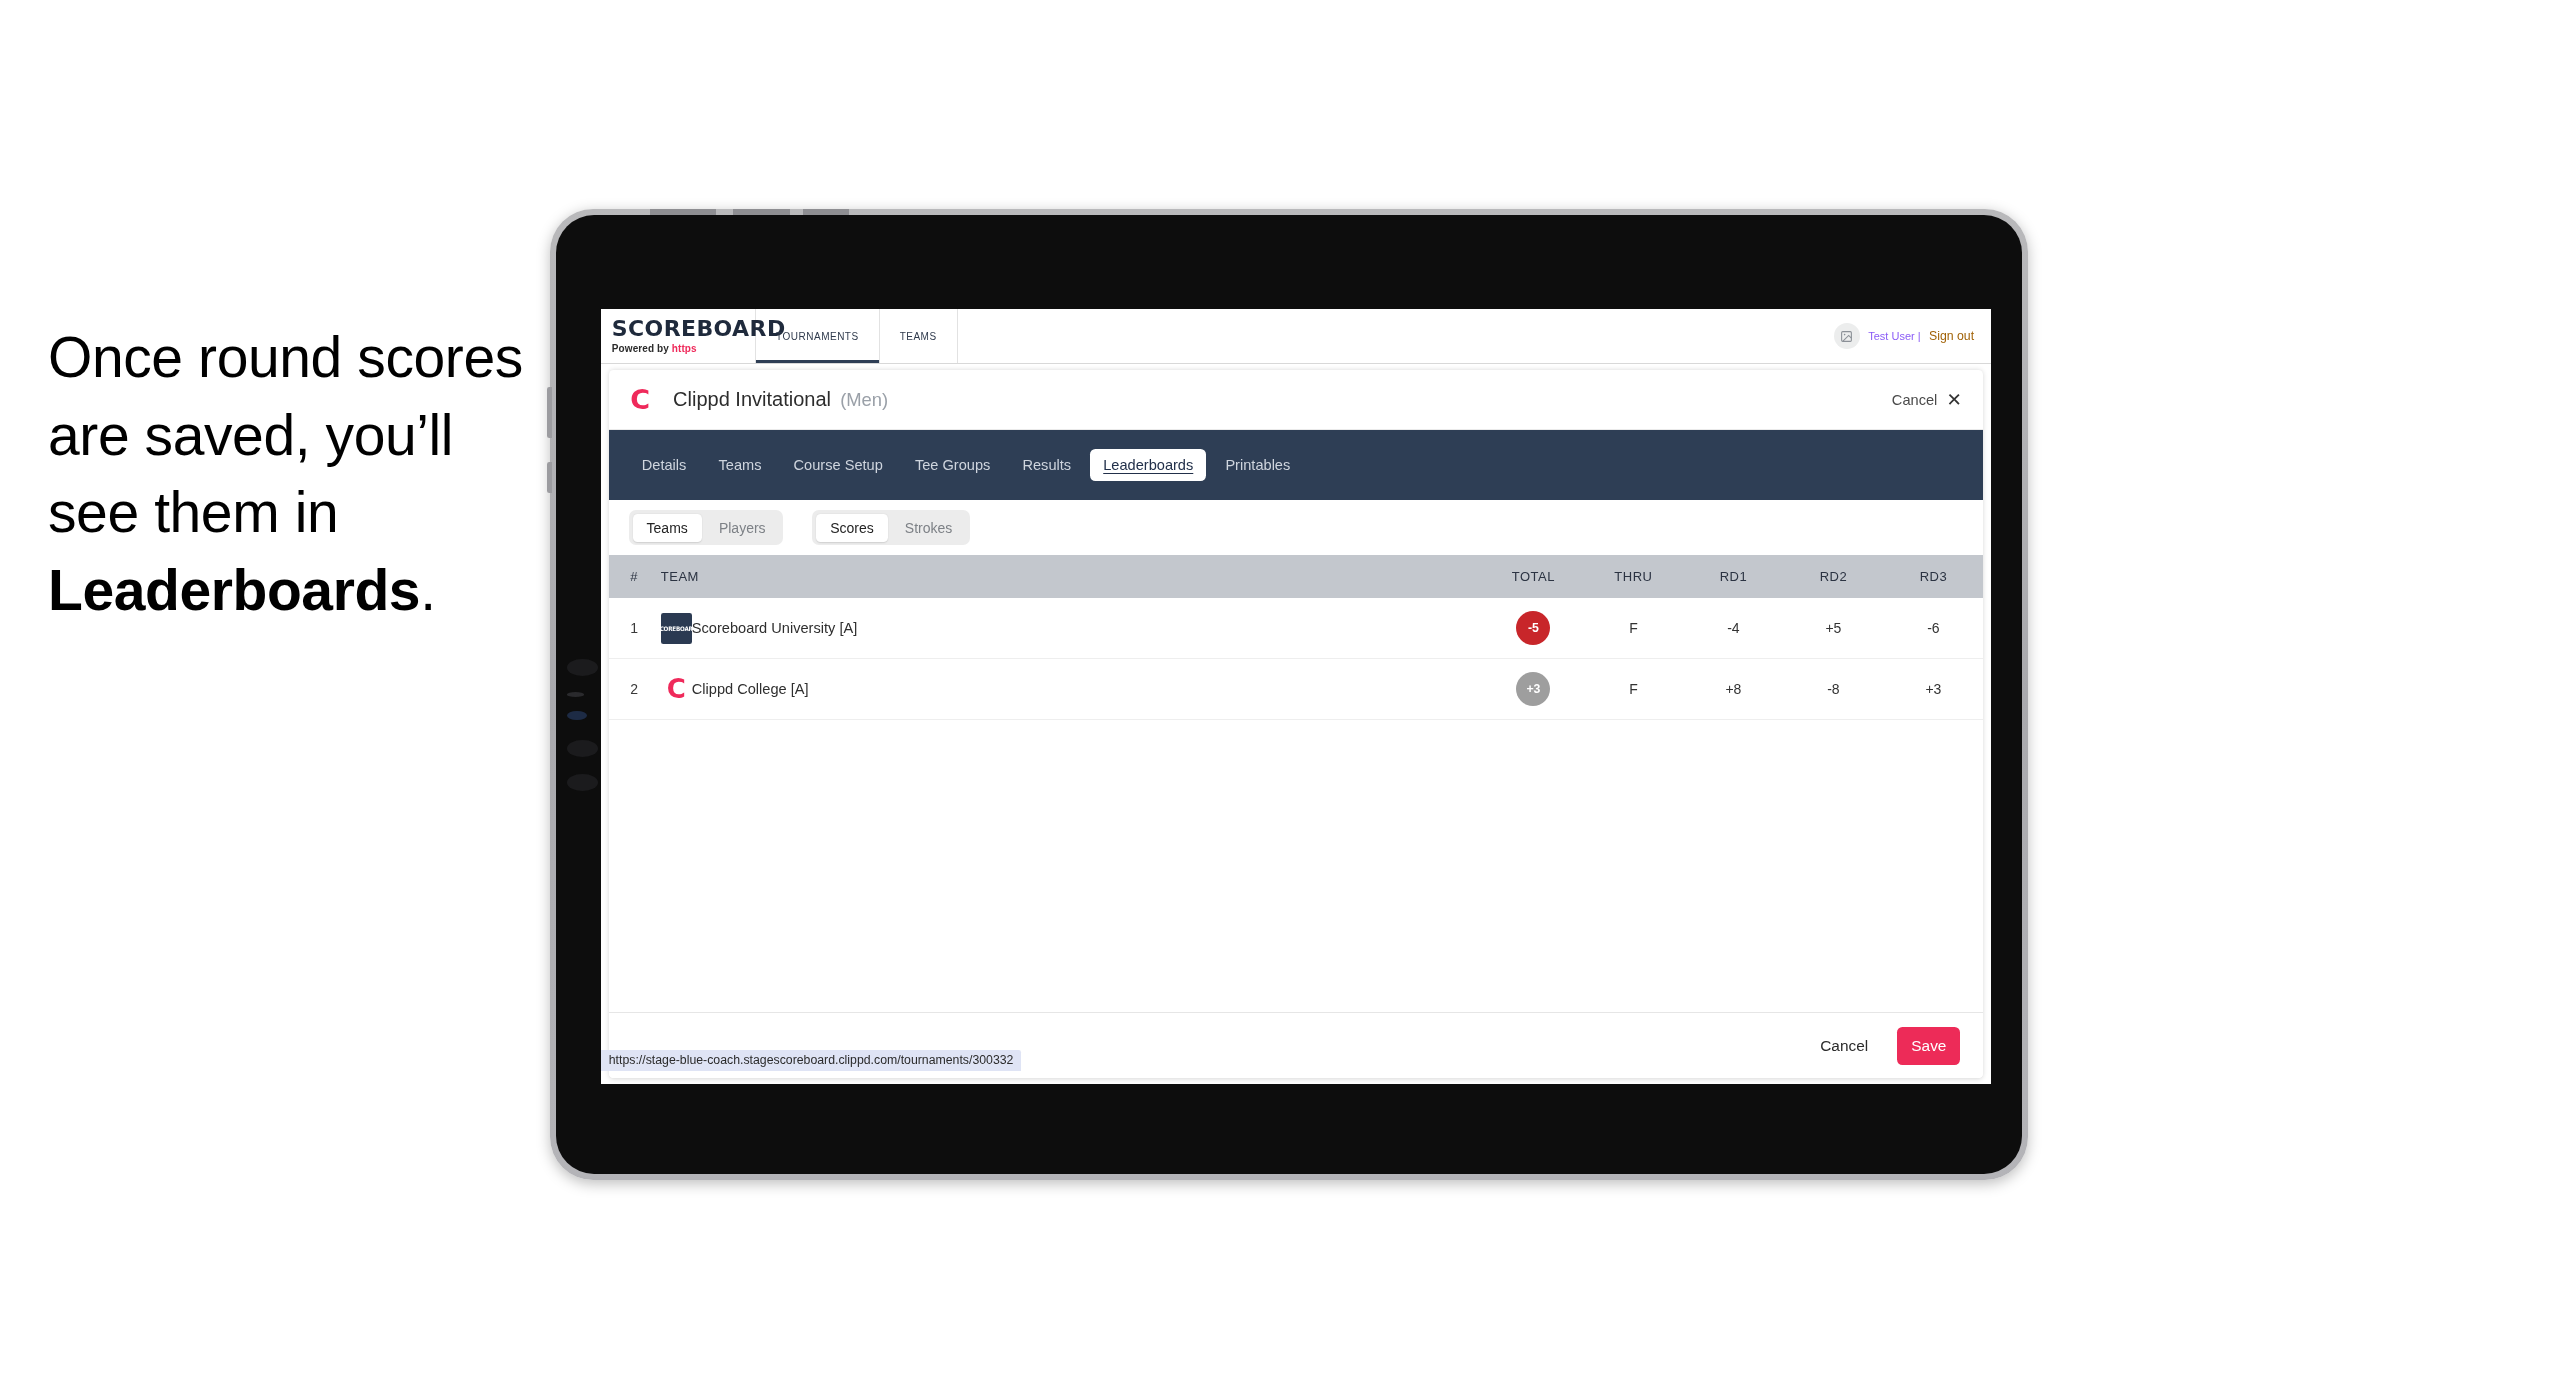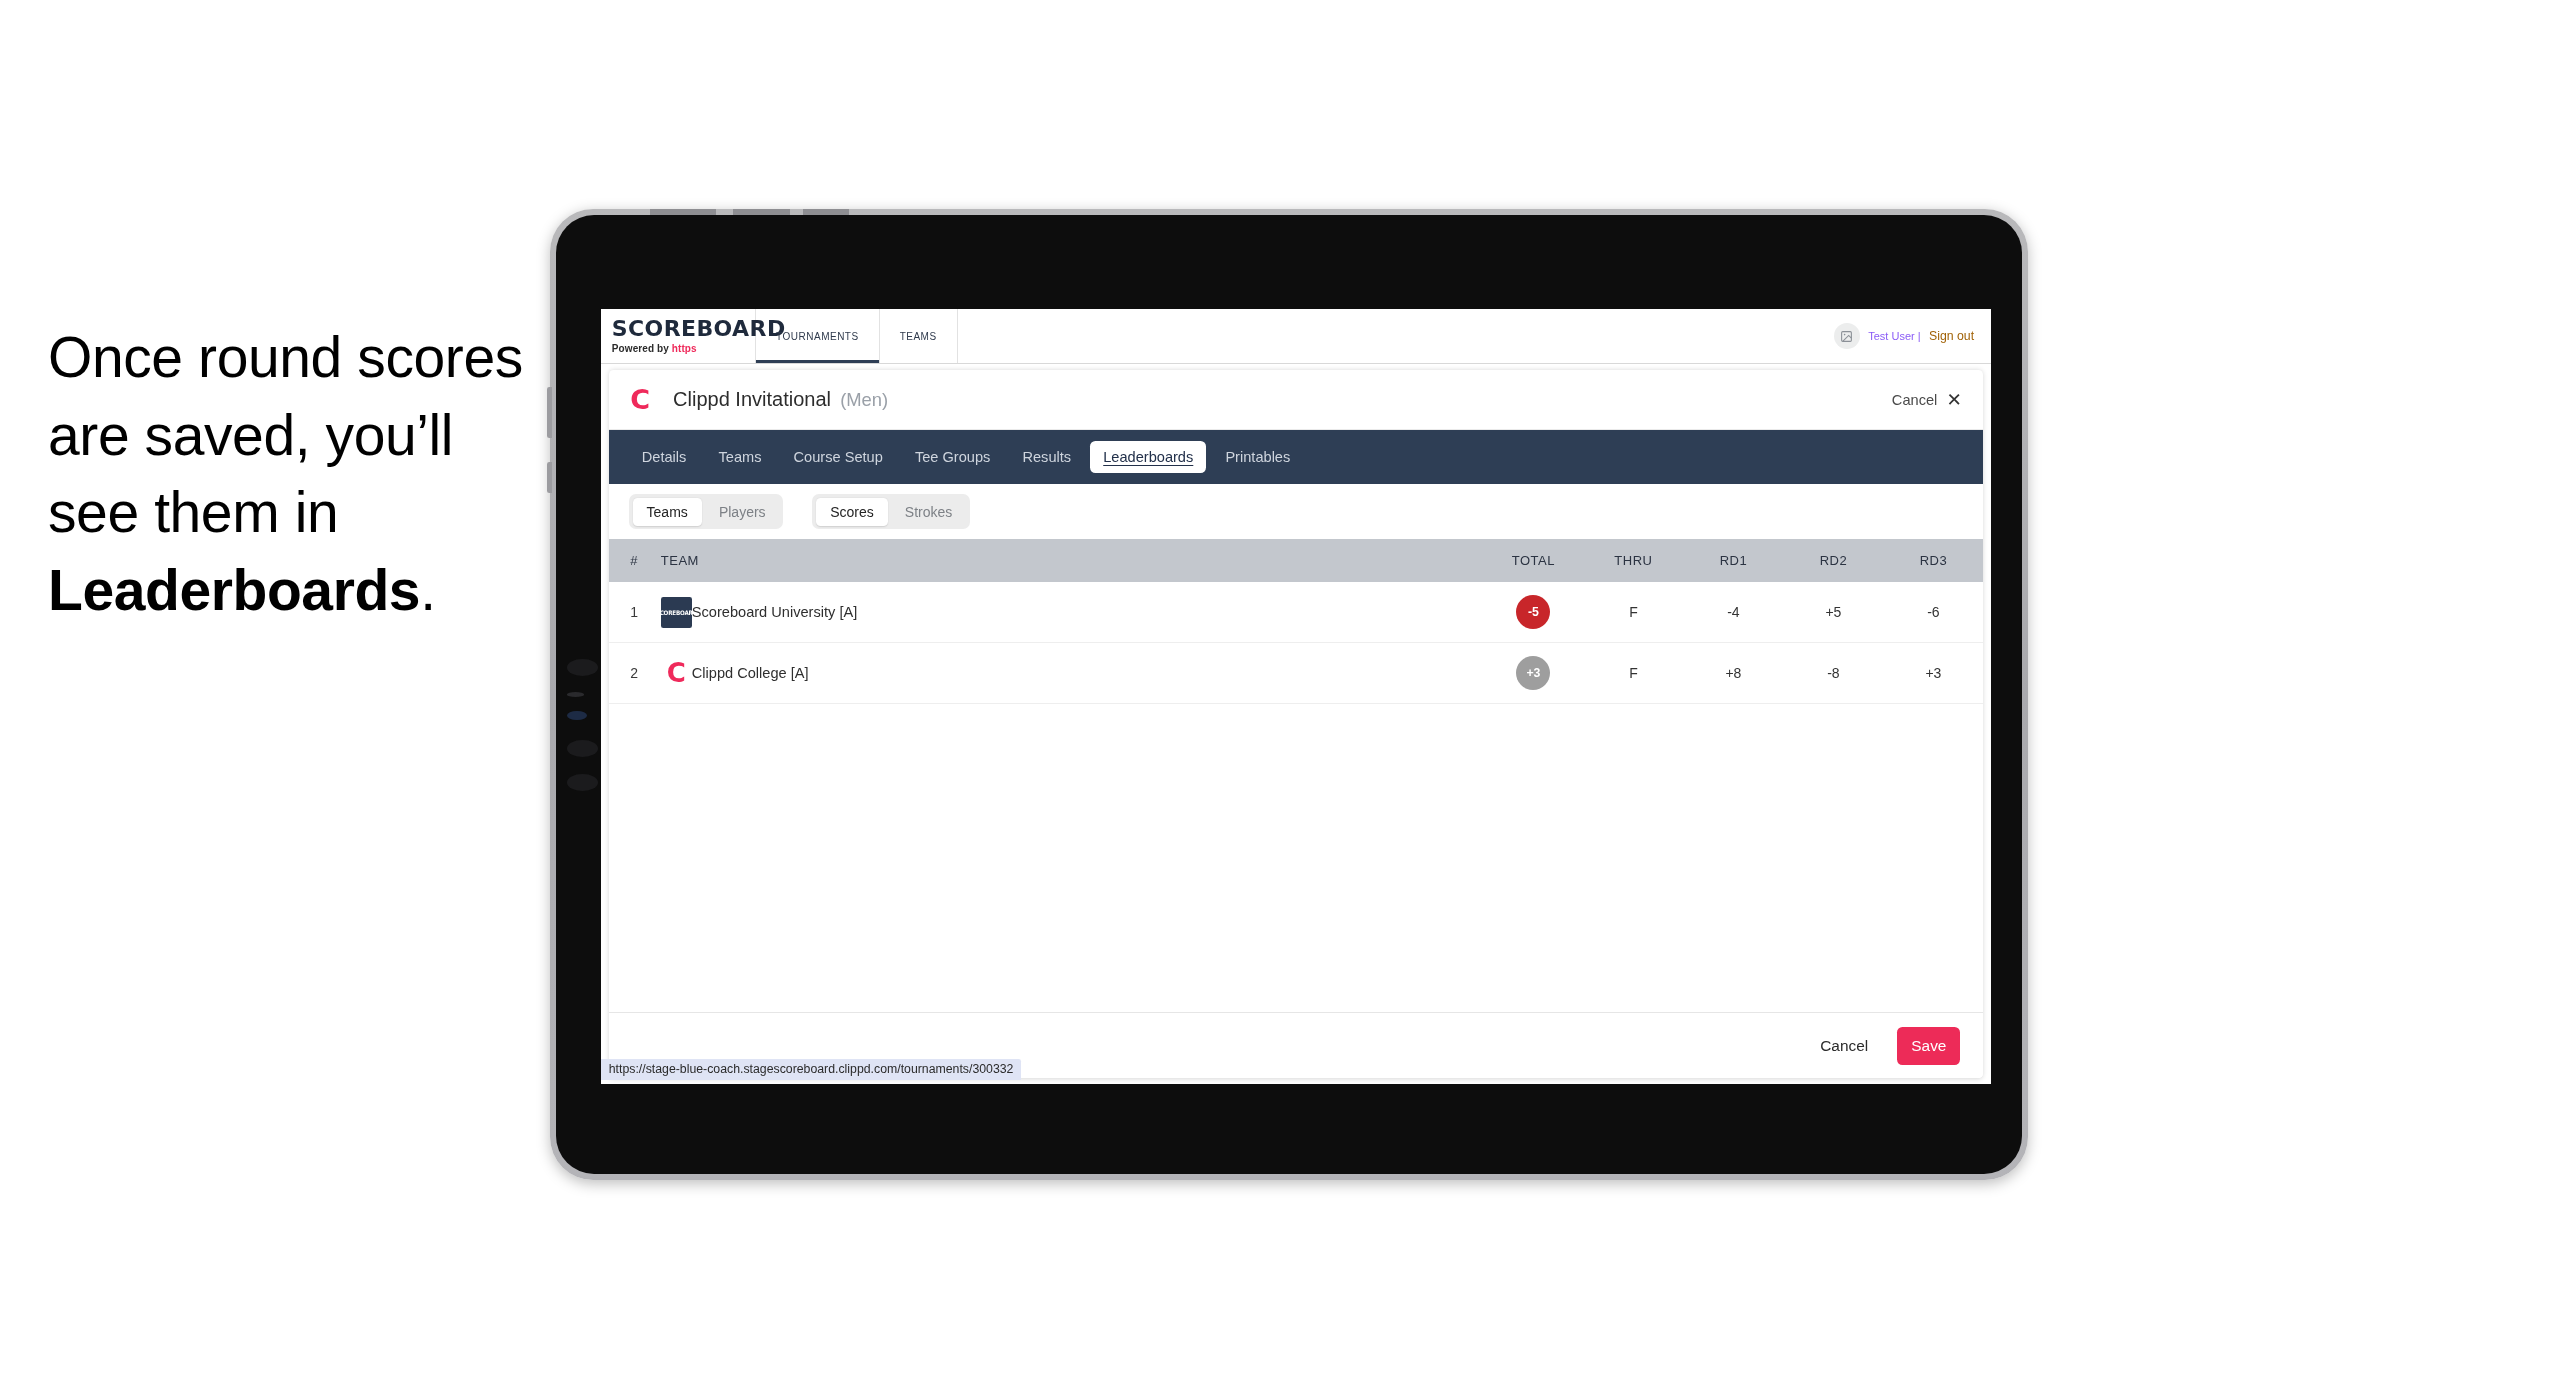--- a/index.html
+++ b/index.html
@@ -215,21 +215,21 @@
     align-items: center;
     gap: 9.2px;
     font-size: 14.6px;
     color: #4a4a4a;
     cursor: pointer;
   }
   #cancel-x .xg { font-size: 18.4px; color: #333; }
 
   
   #navstrip {
-    height: 54px;
+    height: 70px;
     background: #2e3e55;
     display: flex;
     align-items: center;
     padding: 0 20px;
     gap: 6.1px;
     box-sizing: border-box;
   }
   .navitem {
     font-size: 14.6px;
     color: #cfd5de;
@@ -367,21 +367,21 @@
     border-radius: 5.4px;
     padding: 10px 14px;
     cursor: pointer;
     font-family: "Liberation Sans", sans-serif;
   }
 
   
   #statusbar {
     position: absolute;
     left: 0;
-    bottom: 4px;
+    bottom: 13px;
     background: #dfe4f5;
     color: #2b2b2b;
     font-size: 12.3px;
     padding: 3.1px 7.7px 3.8px 7.7px;
     border-top-right-radius: 2.3px;
     white-space: nowrap;
   }
 </style>
 </head>
 <body>

